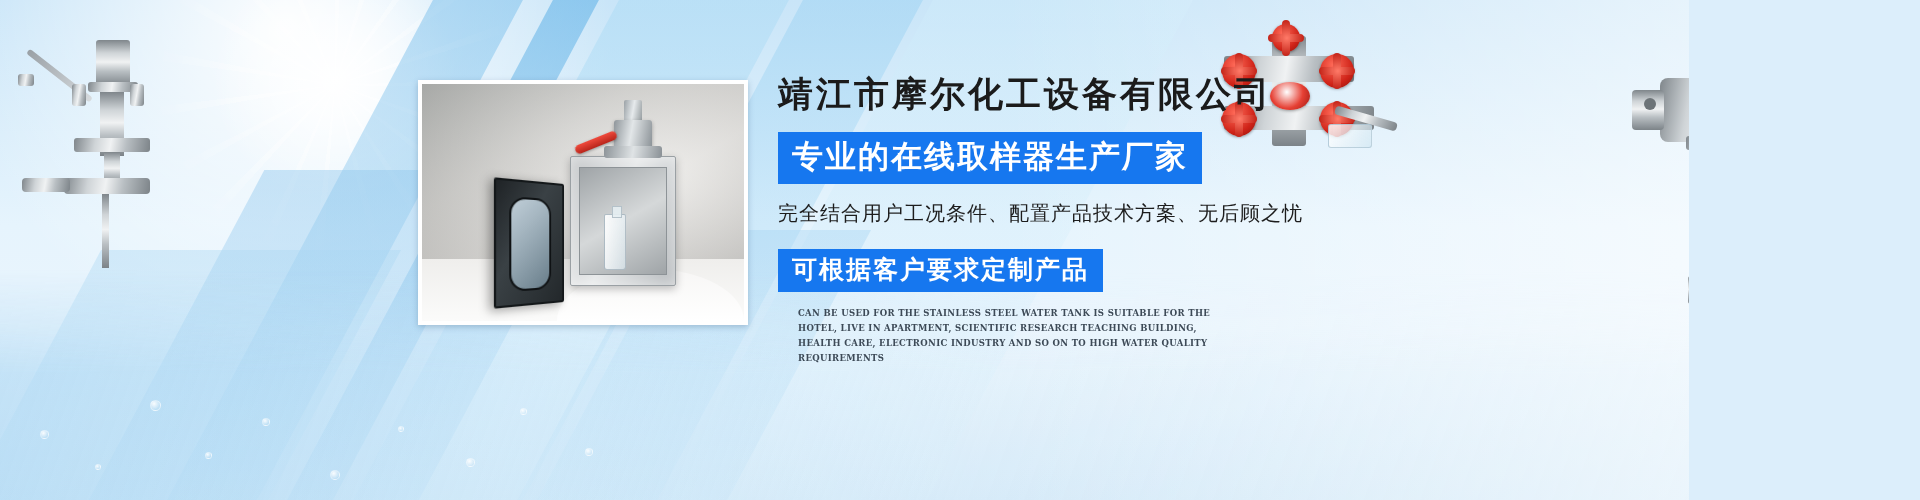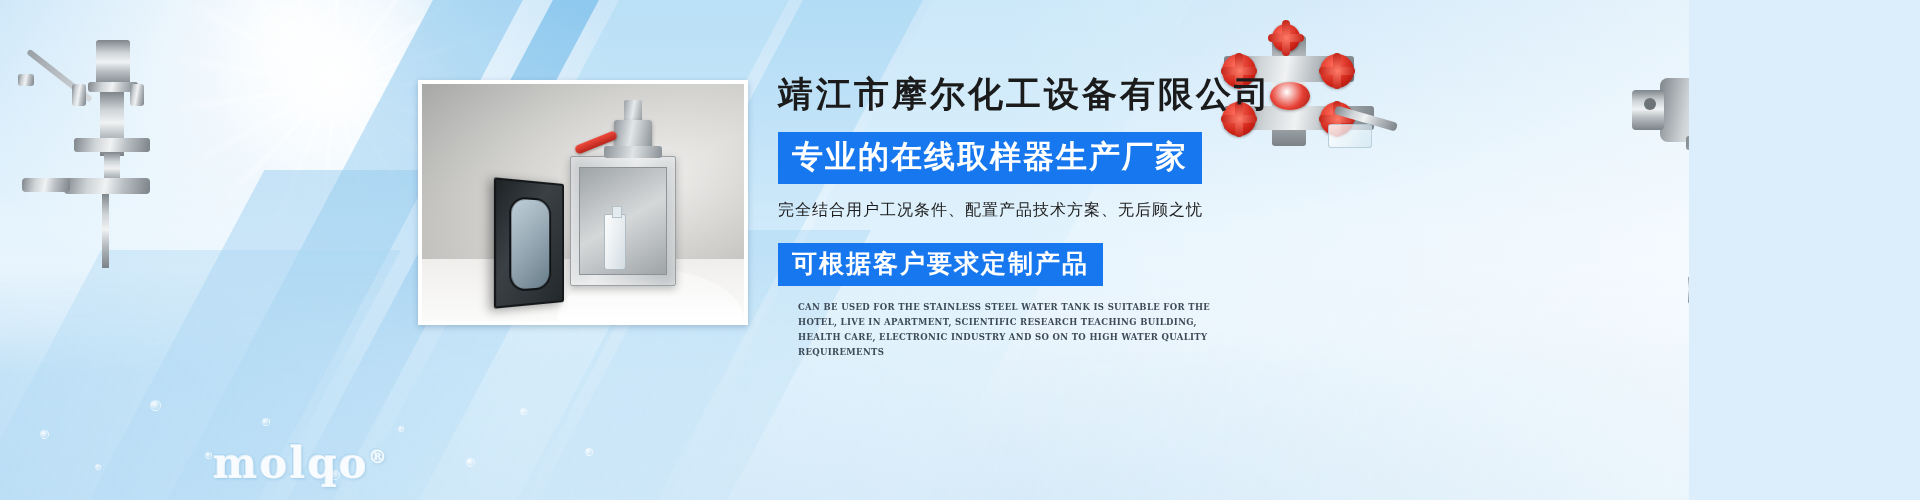--- a/index.html
+++ b/index.html
@@ -181,21 +181,21 @@
     letter-spacing:3px; line-height:1.15; white-space:nowrap;
   }
   .hl-bar {
     display:inline-block; background:#1677ef; color:#fff;
     font-size:31px; font-weight:700; letter-spacing:2px;
     padding:4px 14px 6px 14px; white-space:nowrap;
     font-family:"DejaVu Sans", sans-serif;
   }
   .row-hl1 { margin-top:18px; }
   .subline {
-    margin-top:16px; font-size:16px; color:#1d1d1d; letter-spacing:1px;
+    margin-top:16px; font-size:20px; color:#1d1d1d; letter-spacing:1px;
     white-space:nowrap; font-family:"DejaVu Sans", sans-serif; font-weight:500;
   }
   .row-hl2 { margin-top:22px; }
   .hl-bar.small { font-size:25px; padding:4px 14px 6px 14px; }
   .eng {
     margin-top:14px; width:420px;
     font-family:"DejaVu Serif", serif;
     font-size:8.5px; line-height:1.75; letter-spacing:.35px;
     color:#3d4a57; font-weight:700; text-transform:uppercase;margin-left:20px;
   }
@@ -315,17 +315,14 @@
 
     <div class="subline">完全结合用户工况条件、配置产品技术方案、无后顾之忧</div>
 
     <div class="row-hl2">
       <span class="hl-bar small">可根据客户要求定制产品</span>
     </div>
 
     <div class="eng">CAN BE USED FOR THE STAINLESS STEEL WATER TANK IS SUITABLE FOR THE HOTEL, LIVE IN APARTMENT, SCIENTIFIC RESEARCH TEACHING BUILDING, HEALTH CARE, ELECTRONIC INDUSTRY AND SO ON TO HIGH WATER QUALITY REQUIREMENTS</div>
   </div>
 
-  <div class="watermark">
-    <span>molqo</span><sup>®</sup>
-  </div>
 
 </div>
 
 </body></html>

